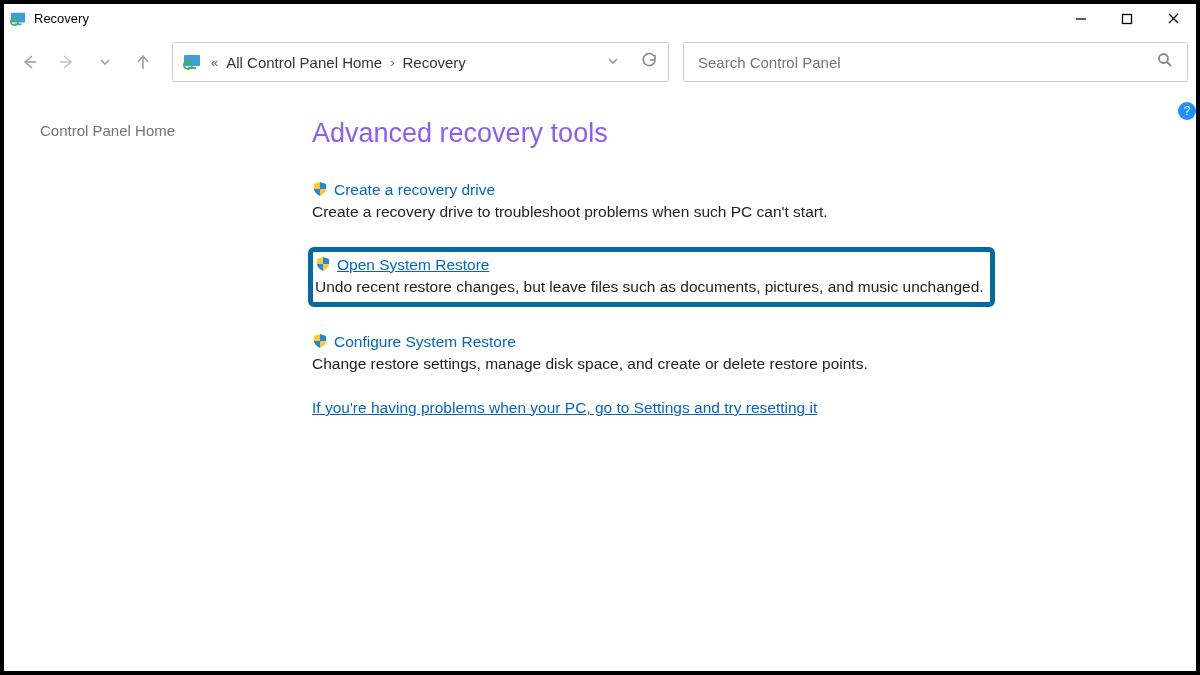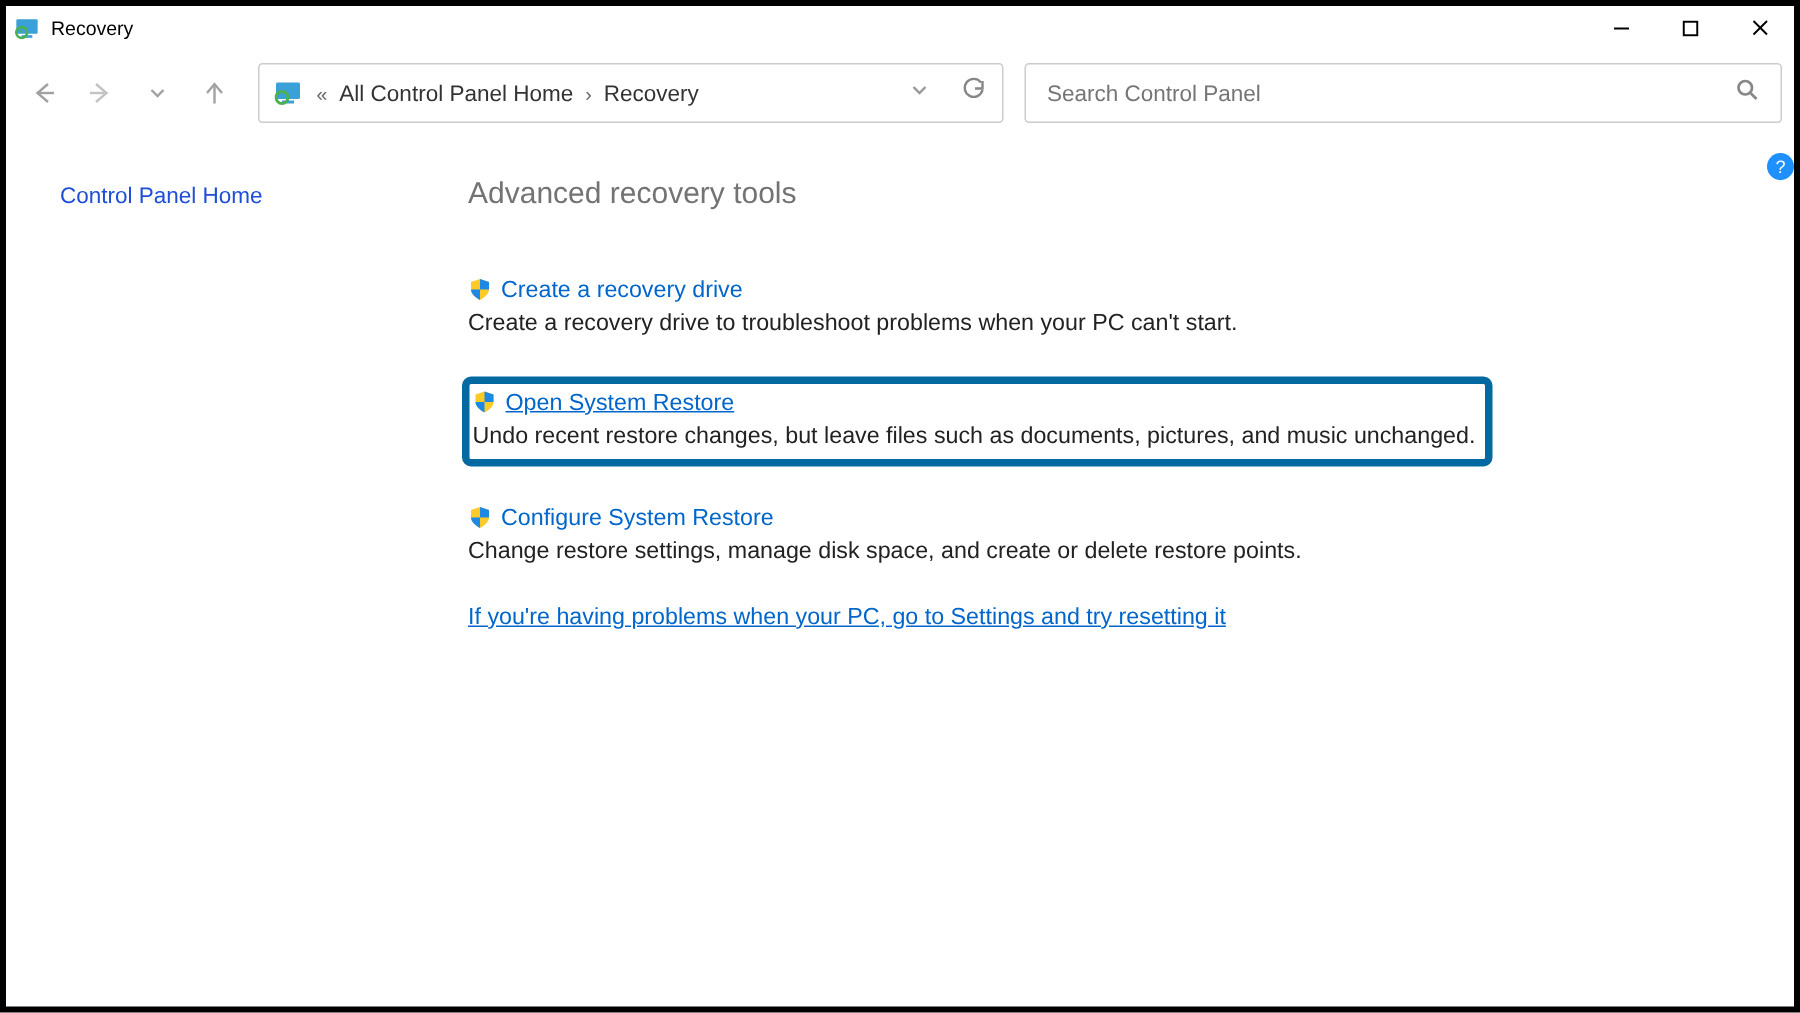--- a/index.html
+++ b/index.html
@@ -92,33 +92,33 @@
   .content {
     display: flex;
     height: calc(100% - 30px - 56px);
     position: relative;
   }
   .sidebar {
     width: 260px;
     padding: 32px 20px 0 36px;
   }
   .sidebar a {
-    color: #1d4ed8;
+    color: #737373;
     font-size: 15px;
     text-decoration: none;
   }
   .main {
     padding: 28px 30px 0 48px;
     max-width: 820px;
   }
   .main h1 {
-    color: #737373;
+    color: #8b5cf6;
     font-weight: 400;
-    font-size: 20px;
-    margin-bottom: 44px;
+    font-size: 27px;
+    margin-bottom: 32px;
   }
   .tool-item { margin-bottom: 26px; }
   .tool-head { display:flex; align-items:flex-start; gap:6px; }
   .tool-head a {
     color: #0066cc;
     font-size: 15.5px;
     text-decoration: none;
   }
   .tool-head a.underline { text-decoration: underline; }
   .shield { width:16px; height:16px; display:inline-flex; }
@@ -262,21 +262,21 @@
       <div class="tool-head">
         <span class="shield">
           <svg viewBox="0 0 16 16">
               <path d="M8 1 L14 3 L14 8 C14 12 8 15 8 15 C8 15 2 12 2 8 L2 3 Z" fill="#ffca28"></path>
               <path d="M8 1 L14 3 L14 8 L8 8 Z" fill="#1e88e5"></path>
               <path d="M8 8 L8 15 C8 15 2 12 2 8 Z" fill="#1e88e5"></path>
             </svg>
         </span>
         <a href="#">Create a recovery drive</a>
       </div>
-      <div class="tool-desc">Create a recovery drive to troubleshoot problems when your PC can't start.</div>
+      <div class="tool-desc">Create a recovery drive to troubleshoot problems when such PC can't start.</div>
     </div>
 
     <div class="tool-item">
       <div class="highlight-box">
         <div class="tool-head">
           <span class="shield">
             <svg viewBox="0 0 16 16">
                 <path d="M8 1 L14 3 L14 8 C14 12 8 15 8 15 C8 15 2 12 2 8 L2 3 Z" fill="#ffca28"></path>
                 <path d="M8 1 L14 3 L14 8 L8 8 Z" fill="#1e88e5"></path>
                 <path d="M8 8 L8 15 C8 15 2 12 2 8 Z" fill="#1e88e5"></path>

